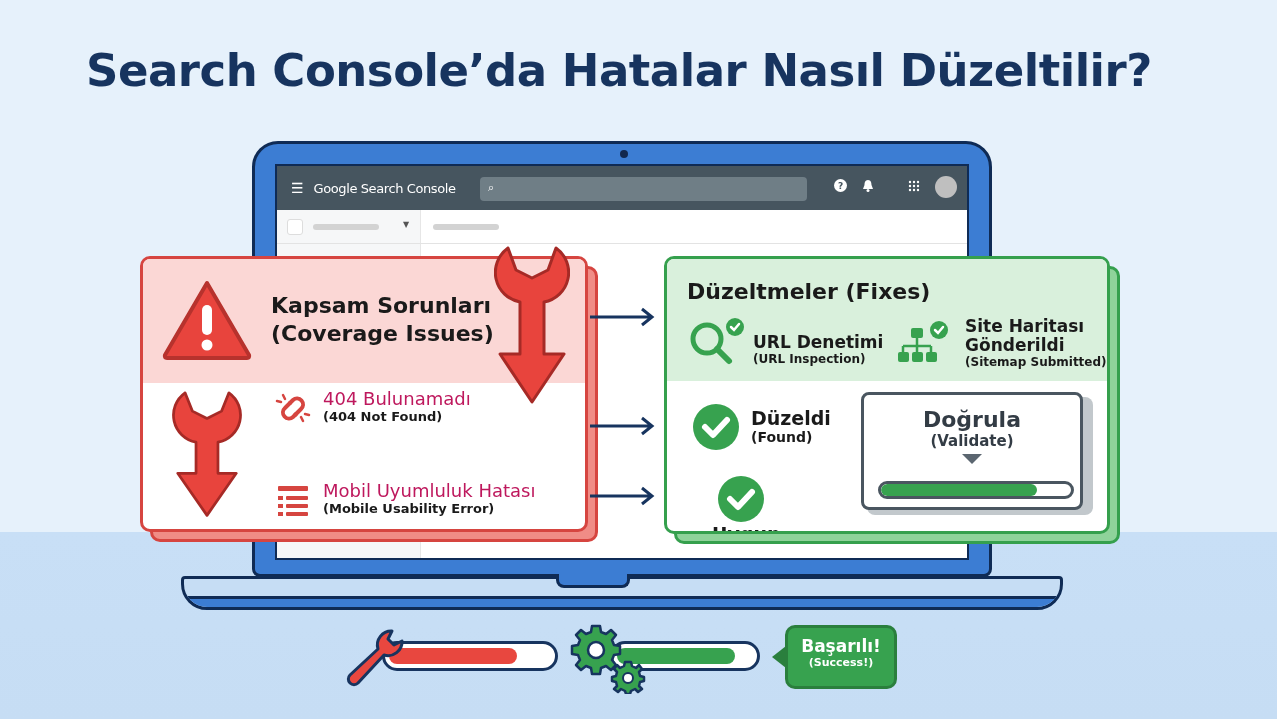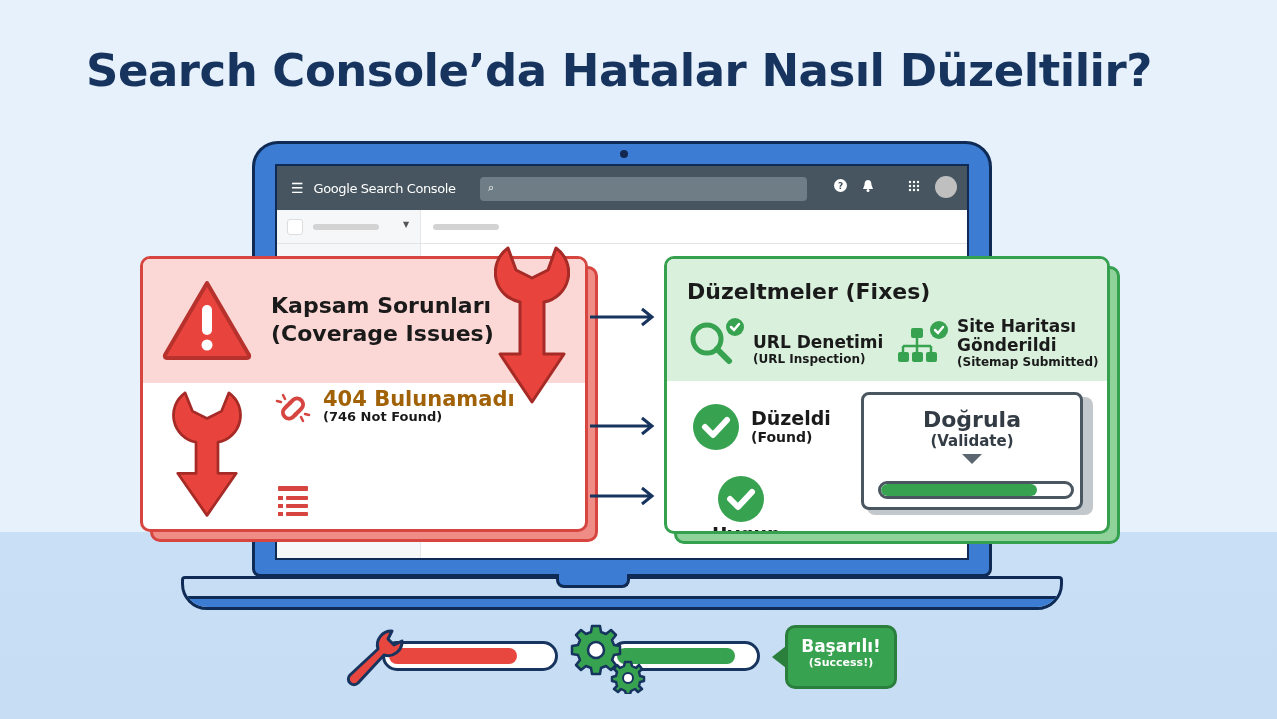--- a/index.html
+++ b/index.html
@@ -76,21 +76,21 @@
   }
   .warn-tri { position: absolute; left: 18px; top: 20px; }
   .red-title {
     position: absolute; left: 128px; top: 33px; font-size: 22px; font-weight: bold;
     color: #1a1a1a; line-height: 28px;
   }
   .issue {
     position: absolute; left: 130px; display: flex; align-items: flex-start;
   }
   .issue .ico { width: 40px; height: 40px; margin-right: 10px; }
-  .issue .t1 { font-size: 21px; font-weight: bold; color: #a16207; line-height: 20px; white-space: nowrap; }
+  .issue .t1 { font-size: 18px; font-weight: normal; color: #be185d; line-height: 20px; white-space: nowrap; }
   .issue .t2 { font-size: 13px; font-weight: bold; color: #1a1a1a; line-height: 16px; white-space: nowrap; }
 
   .wrench-big { position: absolute; }
 
   
   .arrow { position: absolute; left: 590px; width: 66px; height: 20px; }
 
   
   .panel-shadow-green {
     position: absolute; left: 674px; top: 266px; width: 446px; height: 278px;
@@ -243,33 +243,37 @@
       </g>
       <g stroke="#d64540" stroke-width="2.5" stroke-linecap="round">
         <path d="M10 6 L12 10"></path>
           <path d="M4 12 L8 13"></path>
           <path d="M30 32 L28 28"></path>
           <path d="M36 26 L32 25"></path>
       </g>
     </svg>
     <div>
       <div class="t1">404 Bulunamadı</div>
-      <div class="t2">(746 Not Found)</div>
+      <div class="t2">(404 Not Found)</div>
     </div>
   </div>
   <div class="issue" style="top:222px;">
     <svg class="ico" viewBox="0 0 40 40" width="40" height="40">
       <rect x="5" y="5" width="30" height="5" rx="1" fill="#d64540"></rect>
       <rect x="5" y="15" width="5" height="4" fill="#d64540"></rect>
         <rect x="13" y="15" width="22" height="4" rx="1" fill="#d64540"></rect>
       <rect x="5" y="23" width="5" height="4" fill="#d64540"></rect>
         <rect x="13" y="23" width="22" height="4" rx="1" fill="#d64540"></rect>
       <rect x="5" y="31" width="5" height="4" fill="#d64540"></rect>
         <rect x="13" y="31" width="22" height="4" rx="1" fill="#d64540"></rect>
     </svg>
+    <div>
+      <div class="t1">Mobil Uyumluluk Hatası</div>
+      <div class="t2">(Mobile Usability Error)</div>
+    </div>
   </div>
 </div>
 
 <svg class="wrench-big" style="left:494px;top:246px;" width="76" height="160" viewBox="0 0 76 160">
   <path d="M14 2 A30 30 0 0 0 26 56 L26 108 L6 108 L38 156 L70 108 L50 108 L50 56 A30 30 0 0 0 62 2 L54 24 L38 32 L22 24 Z" fill="#e8443d" stroke="#a62a26" stroke-width="3" stroke-linejoin="round"></path>
 </svg>
 <svg class="wrench-big" style="left:172px;top:391px;" width="70" height="128" viewBox="0 0 76 140">
   <path d="M14 2 A30 30 0 0 0 26 56 L26 90 L6 90 L38 136 L70 90 L50 90 L50 56 A30 30 0 0 0 62 2 L54 22 L38 30 L22 22 Z" fill="#e8443d" stroke="#a62a26" stroke-width="3" stroke-linejoin="round"></path>
 </svg>
 
@@ -304,21 +308,21 @@
   <div class="fix-item" style="left:230px;top:58px;">
     <svg width="56" height="50" viewBox="0 0 56 50">
       <rect x="14" y="8" width="12" height="10" rx="2" fill="#37a24f"></rect>
       <path d="M20 18 V26 M6 26 H34 M6 26 V32 M20 26 V32 M34 26 V32" stroke="#37a24f" stroke-width="2.5" fill="none"></path>
       <rect x="1" y="32" width="11" height="10" rx="2" fill="#37a24f"></rect>
       <rect x="15" y="32" width="11" height="10" rx="2" fill="#37a24f"></rect>
       <rect x="29" y="32" width="11" height="10" rx="2" fill="#37a24f"></rect>
       <circle cx="42" cy="10" r="9" fill="#37a24f"></circle>
       <path d="M38 10 L41 13 L46 7" fill="none" stroke="#fff" stroke-width="2.5" stroke-linecap="round"></path>
     </svg>
-    <div style="margin-left:4px;margin-top:0px;">
+    <div style="margin-left:12px;margin-top:0px;">
       <div class="t1">Site Haritası</div>
       <div class="t1">Gönderildi</div>
       <div class="t2">(Sitemap Submitted)</div>
     </div>
   </div>
 
   <div class="status-item" style="left:24px;top:143px;">
     <svg width="50" height="50" viewBox="0 0 50 50">
       <circle cx="25" cy="25" r="23" fill="#37a24f"></circle>
       <path d="M14 25 L22 33 L36 18" fill="none" stroke="#fff" stroke-width="6" stroke-linecap="round" stroke-linejoin="round"></path>

